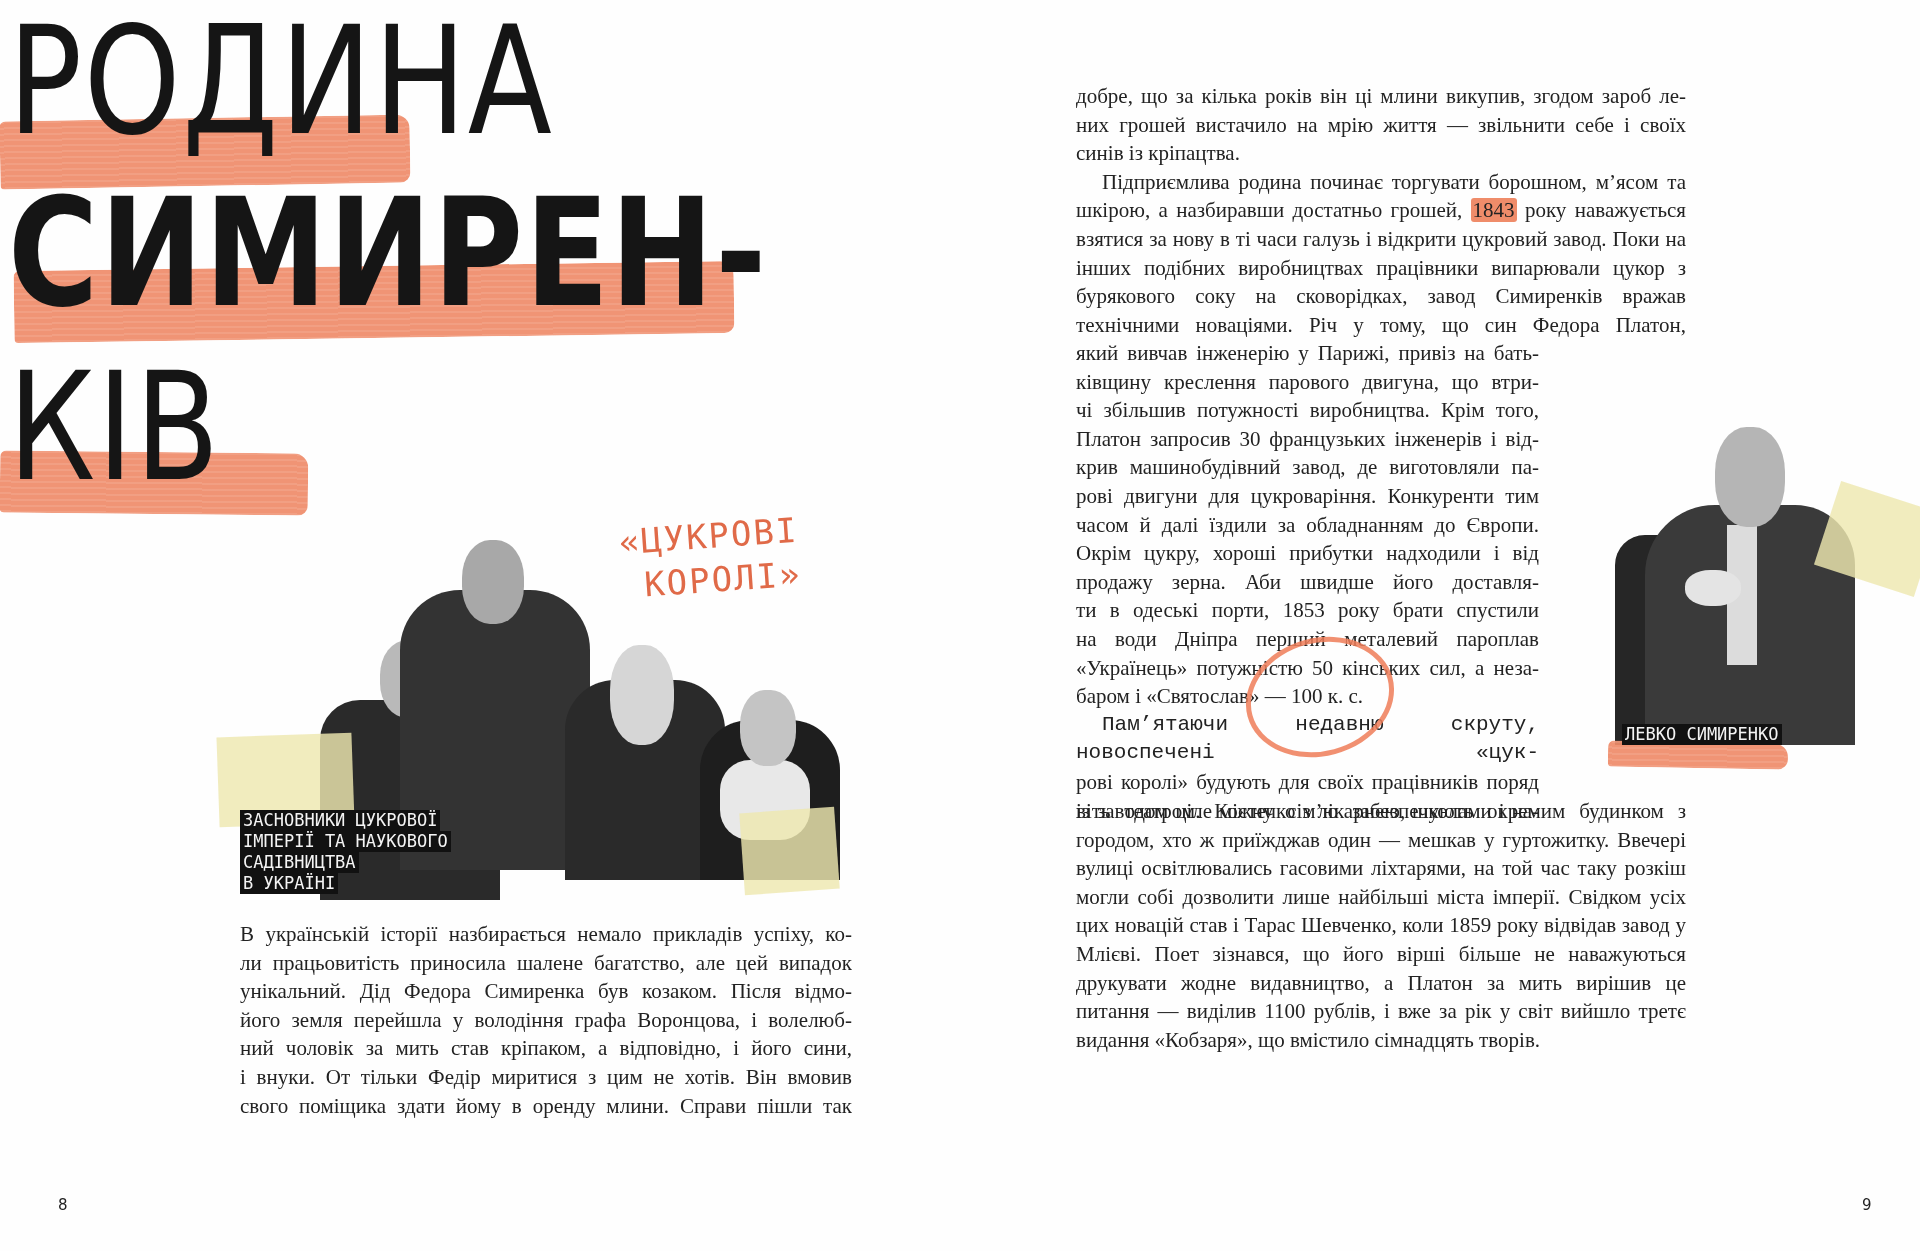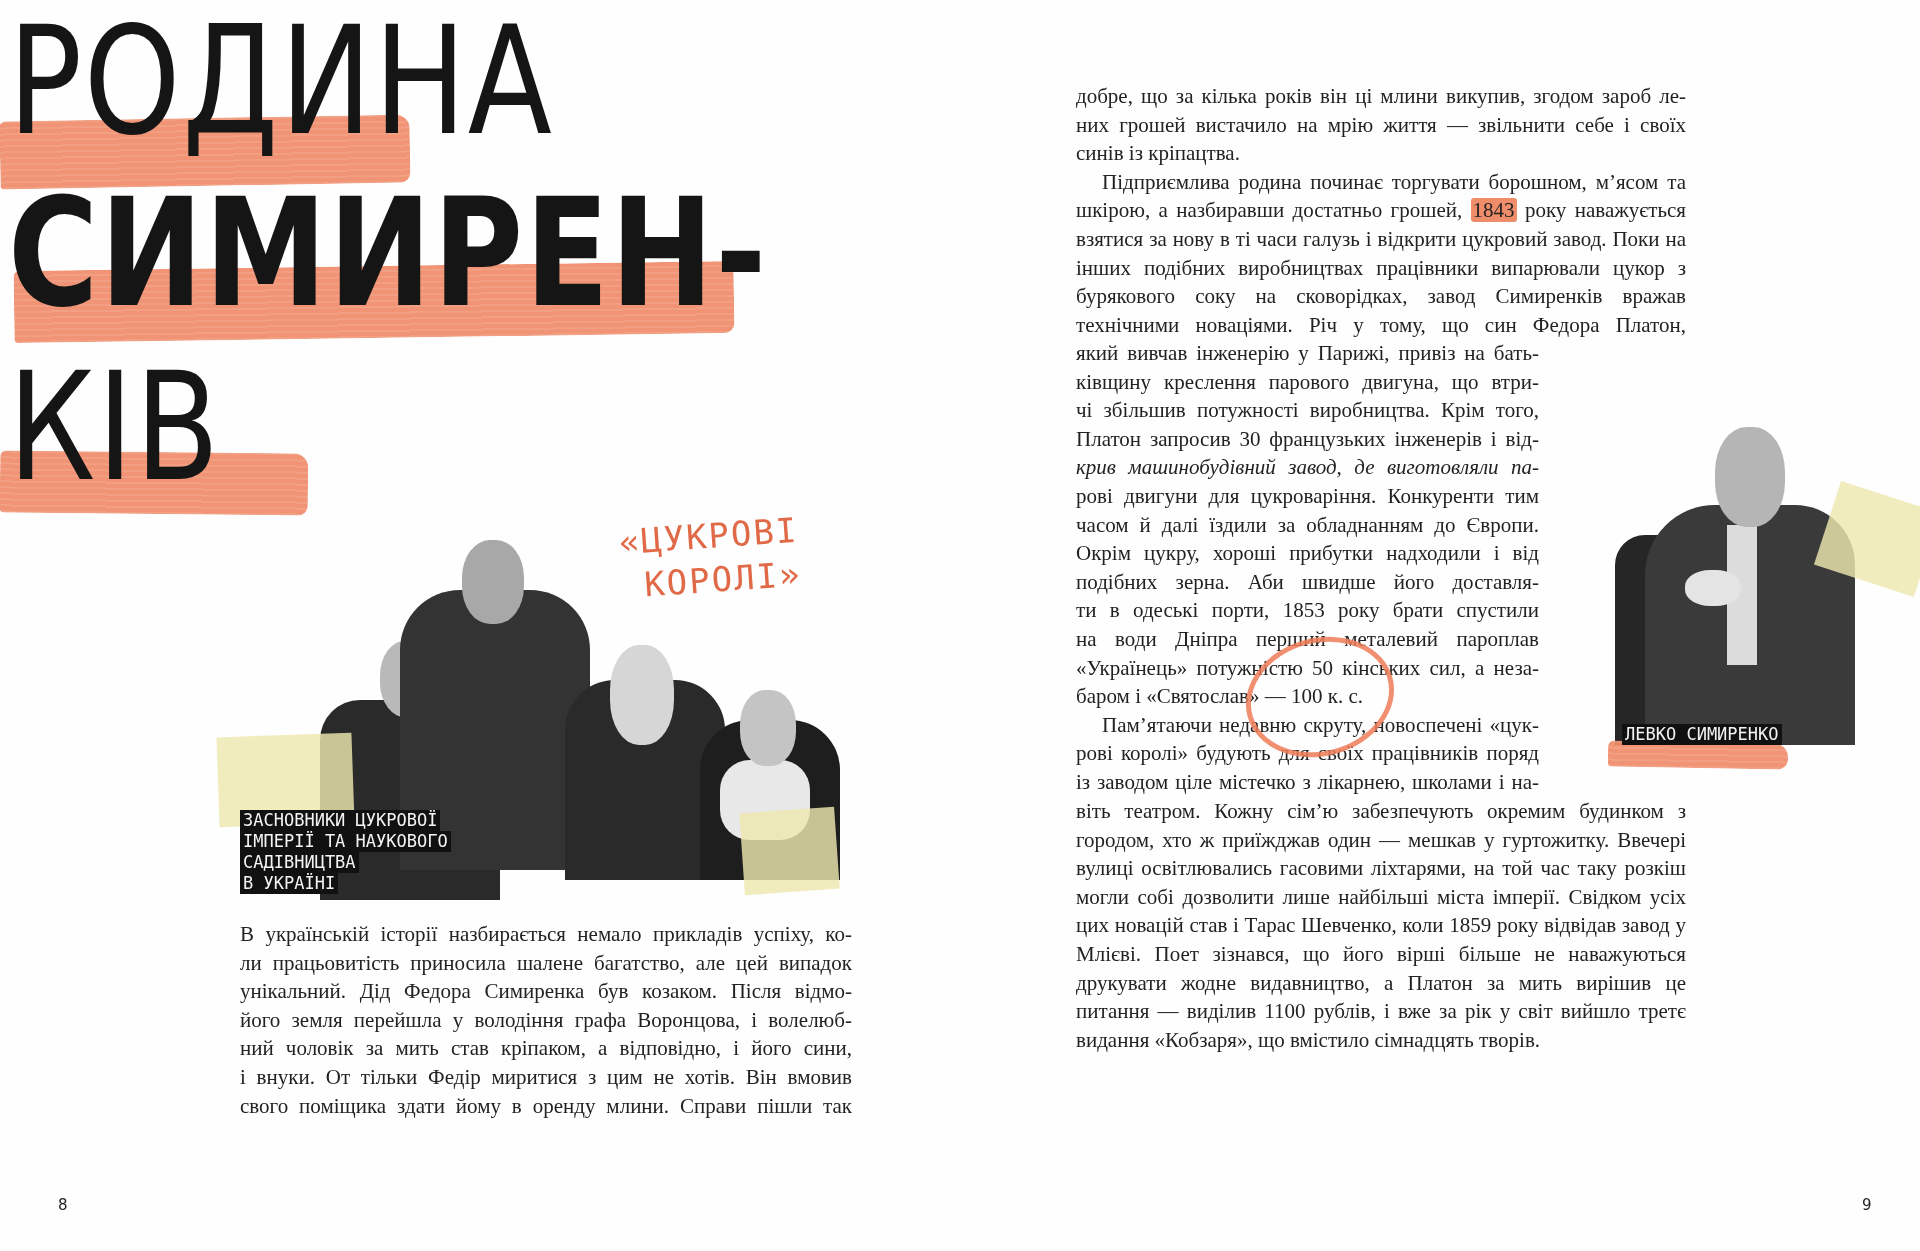--- a/index.html
+++ b/index.html
@@ -124,30 +124,30 @@
       <span class="hl">1843</span>
       <span>року наважується взятися за нову в ті часи галузь і відкрити цукровий завод. Поки на інших подібних виробництвах працівники випарювали цукор з бурякового соку на сковорідках, завод Симиренків вражав технічними новаціями. Річ у тому, що син Федора Платон,</span>
     </p>
   </div>
 
   <div class="body-text" style="left:116px;top:339px;width:463px;">
     <p style="text-align-last:justify;">який вивчав інженерію у Парижі, привіз на бать-</p>
     <p style="text-align-last:justify;">ківщину креслення парового двигуна, що втри-</p>
     <p style="text-align-last:justify;">чі збільшив потужності виробництва. Крім того,</p>
     <p style="text-align-last:justify;">Платон запросив 30 французьких інженерів і від-</p>
-    <p style="text-align-last:justify;font-style:italic;">крив машинобудівний завод, де виготовляли па-</p>
+    <p style="text-align-last:justify;">крив машинобудівний завод, де виготовляли па-</p>
     <p style="text-align-last:justify;">рові двигуни для цукроваріння. Конкуренти тим</p>
     <p style="text-align-last:justify;">часом й далі їздили за обладнанням до Європи.</p>
     <p style="text-align-last:justify;">Окрім цукру, хороші прибутки надходили і від</p>
-    <p style="text-align-last:justify;">подібних зерна. Аби швидше його доставля-</p>
+    <p style="text-align-last:justify;">продажу зерна. Аби швидше його доставля-</p>
     <p style="text-align-last:justify;">ти в одеські порти, 1853 року брати спустили</p>
     <p style="text-align-last:justify;">на води Дніпра перший металевий пароплав</p>
     <p style="text-align-last:justify;">«Українець» потужністю 50 кінських сил, а неза-</p>
     <p>баром і «Святослав» — 100 к. с.</p>
-    <p class="indent" style="text-align-last:justify;">Пам’ятаючи недавню скруту, новоспечені «цук-</p>
+    <p class="indent" style="text-align-last:justify;font-family:Liberation Mono, monospace;">Пам’ятаючи недавню скруту, новоспечені «цук-</p>
     <p style="text-align-last:justify;">рові королі» будують для своїх працівників поряд</p>
     <p style="text-align-last:justify;">із заводом ціле містечко з лікарнею, школами і на-</p>
   </div>
 
   <div class="body-text" style="left:116px;top:797px;width:610px;">
     <p>віть театром. Кожну сім’ю забезпечують окремим будинком з городом, хто ж приїжджав один — мешкав у гуртожитку. Ввечері вулиці освітлювались гасовими ліхтарями, на той час таку розкіш могли собі дозволити лише найбільші міста імперії. Свідком усіх цих новацій став і Тарас Шевченко, коли 1859 року відвідав завод у Млієві. Поет зізнався, що його вірші більше не наважуються друкувати жодне видавництво, а Платон за мить вирішив це питання — виділив 1100 рублів, і вже за рік у світ вийшло третє видання «Кобзаря», що вмістило сімнадцять творів.</p>
   </div>
 
   <div class="circle" style="left:285px;top:638px;width:140px;height:108px;"></div>
 

